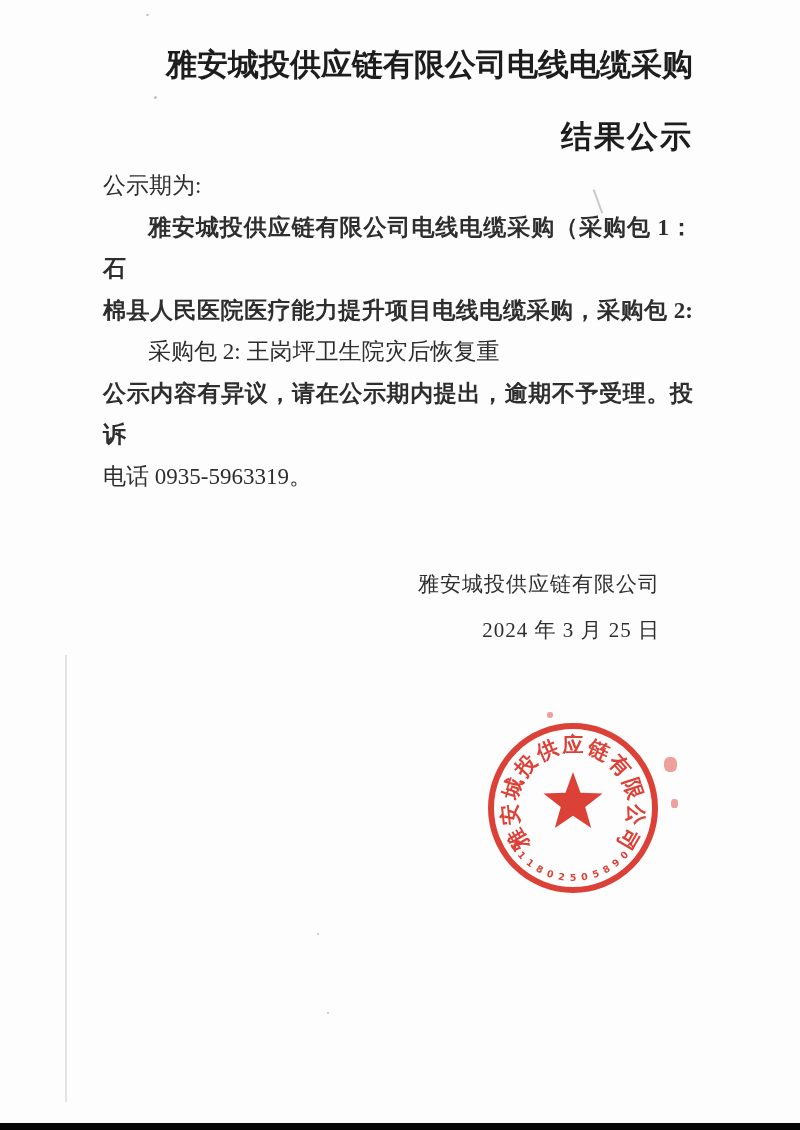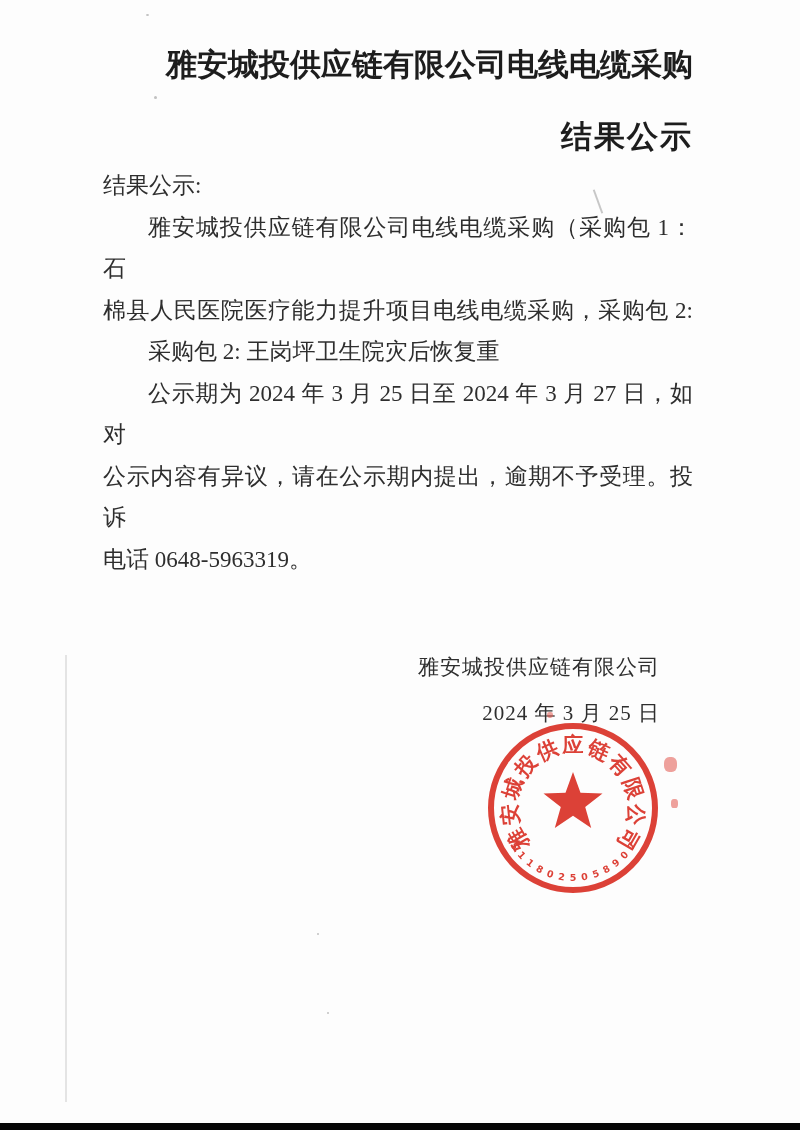--- a/index.html
+++ b/index.html
@@ -20,21 +20,21 @@
   .content{position:absolute;left:103px;top:0;width:590px;}
   .title{
     text-align:center;font-weight:bold;color:var(--title-ink);
     font-size:31px;line-height:38px;
   }
   .title1{padding-top:46px;text-align:right;}
   .title2{margin-top:34px;letter-spacing:2px;text-align:right;}
   .body{margin-top:9px;font-size:23px;line-height:41.5px;color:var(--ink);}
   .line{min-height:41.5px;}
   .indent{text-indent:45px;}
-  .justify{text-align:justify;text-align-last:justify;}
+  .justify{text-align:justify;text-align-last:justify;font-weight:bold;}
   .closing{
     margin-top:64px;text-align:right;padding-right:33px;
     font-size:21px;line-height:46px;letter-spacing:1px;
   }
   
   .seal{
     position:absolute;left:487px;top:722px;width:172px;height:172px;
     mix-blend-mode:multiply;opacity:.93;pointer-events:none;
   }
   .seal-ring{fill:none;stroke:var(--seal-red);stroke-width:6;}
@@ -67,27 +67,26 @@
 </head>
 <body>
 
 <div class="page">
 
   <div class="content">
     <div class="title title1">雅安城投供应链有限公司电线电缆采购</div>
     <div class="title title2">结果公示</div>
 
     <div class="body">
-      <div class="line">结果公示:</div>
+      <div class="line">公示期为:</div>
       <div class="line indent justify">雅安城投供应链有限公司电线电缆采购（采购包 1：石</div>
       <div class="line justify">棉县人民医院医疗能力提升项目电线电缆采购，采购包 2:</div>
       <div class="line indent">采购包 2: 王岗坪卫生院灾后恢复重</div>
-      <div class="line indent justify">公示期为 2024 年 3 月 25 日至 2024 年 3 月 27 日，如对</div>
       <div class="line justify">公示内容有异议，请在公示期内提出，逾期不予受理。投诉</div>
-      <div class="line">电话 0648-5963319。</div>
+      <div class="line">电话 0935-5963319。</div>
     </div>
 
     <div class="closing">
       <div>雅安城投供应链有限公司</div>
       <div>2024 年 3 月 25 日</div>
     </div>
   </div>
 
   <svg class="seal" viewBox="-86 -86 172 172" aria-hidden="true">
     <circle class="seal-ring" r="82"></circle>

